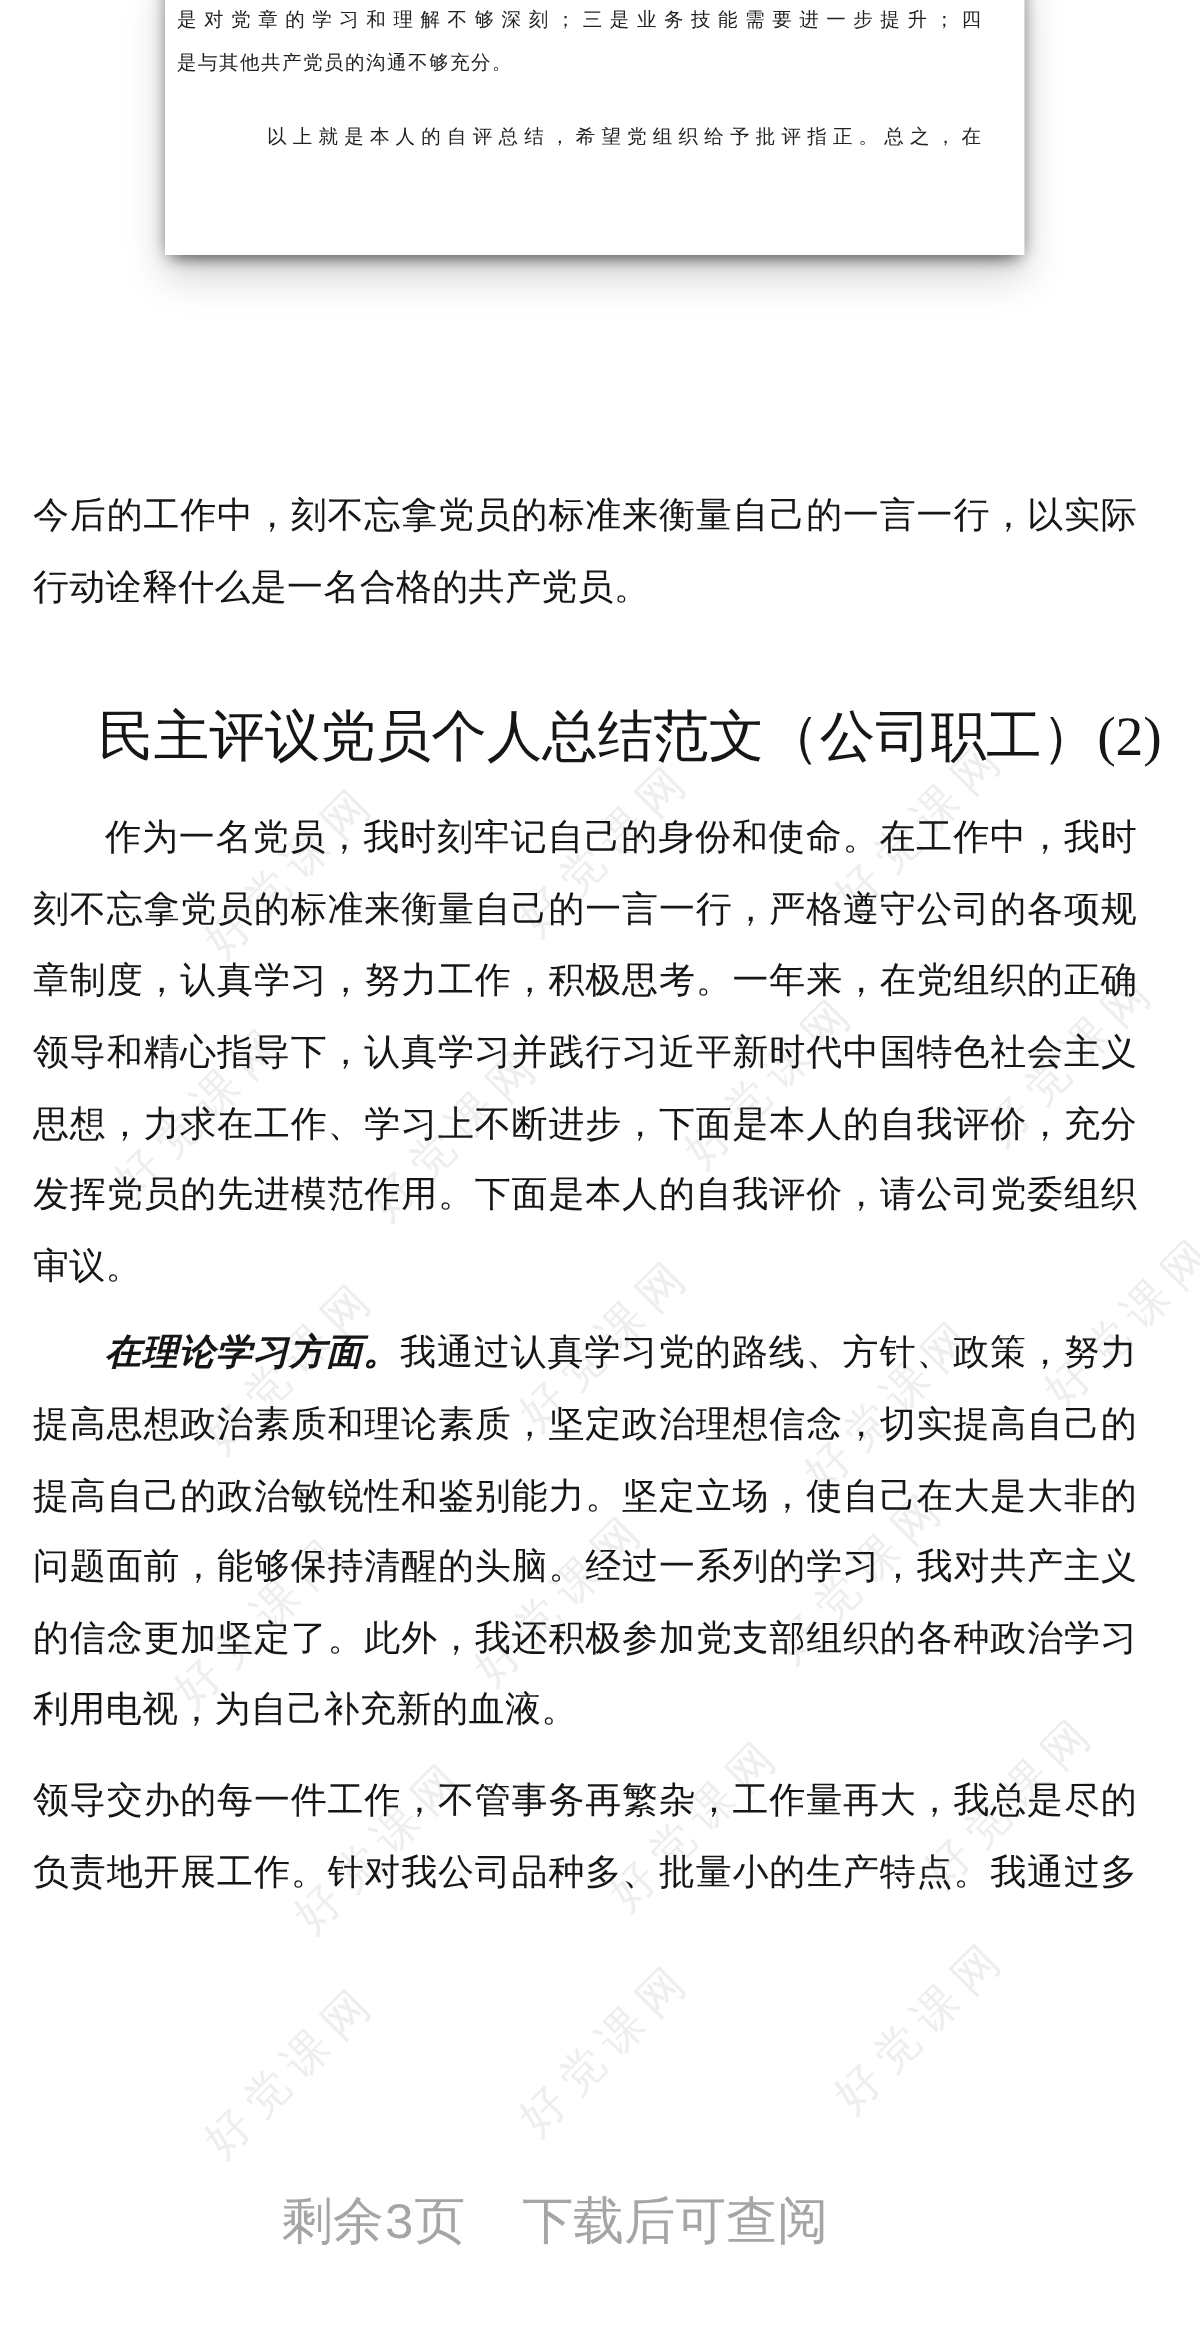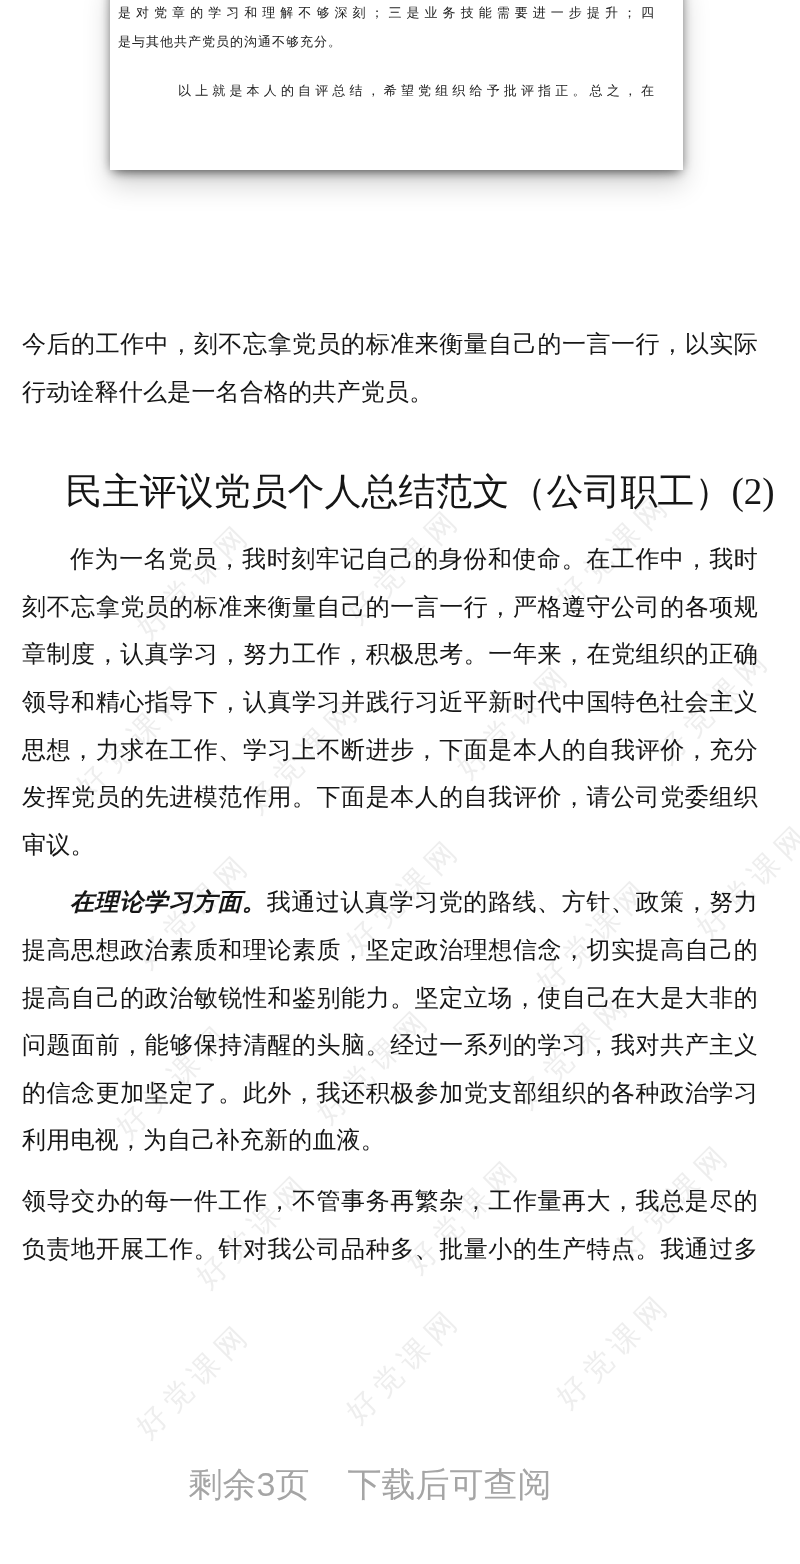--- a/index.html
+++ b/index.html
@@ -52,21 +52,21 @@
   .doc-title{
     margin:52px 0 0 0;font-weight:400;
     font-size:37px;line-height:48px;height:48px;
     text-align:center;transform:translateX(30px);
     white-space:nowrap;
   }
 
   
   .footer{
     position:absolute;top:1462px;left:0;right:0;text-align:center;z-index:2;
-    font-family:Liberation Sans, sans-serif;
+    font-family:Liberation Mono, monospace;
     font-size:34px;line-height:44px;padding-left:36px;
   }
   .footer-inner{position:relative;left:-48px;display:inline-block;cursor:pointer;}
   .footer .hint{margin-left:38px;}
 </style>
 </head>
 <body style="background: rgb(255, 255, 255);">
 
 <div class="page-card">
   <div id="card-lines" style="color: rgb(34, 34, 34);">

